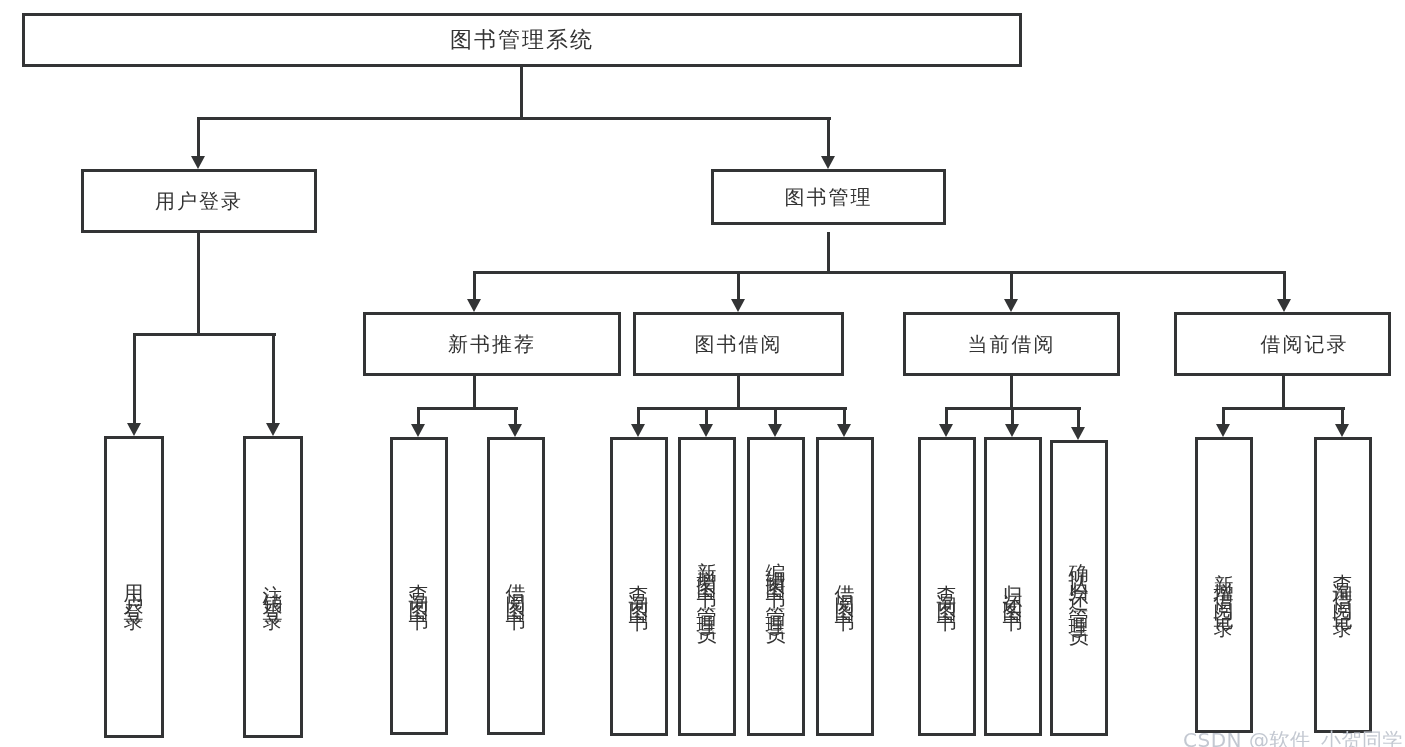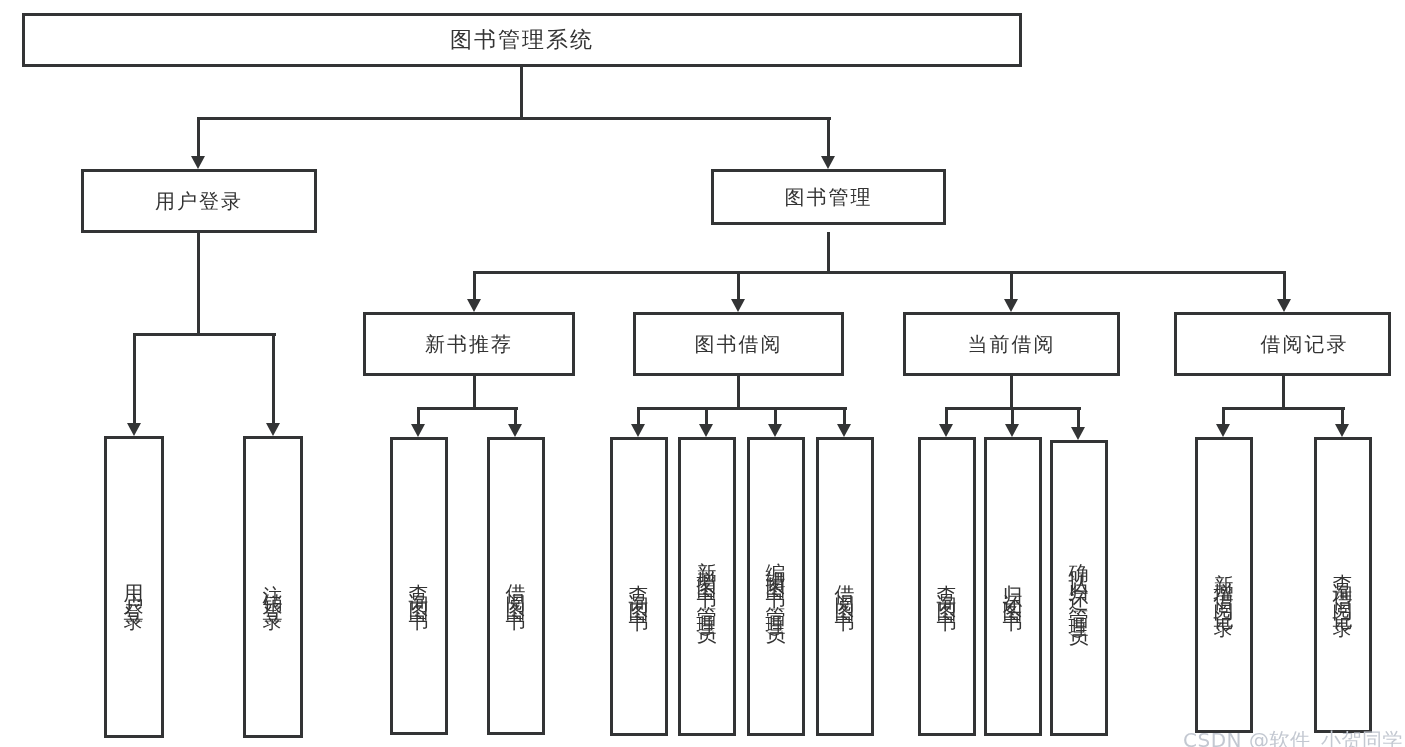--- a/index.html
+++ b/index.html
@@ -86,21 +86,21 @@
     <span class="root-label">图书管理系统</span>
   </div>
 
   <div class="box" style="left:81px;top:169px;width:236px;height:64px;">
     <span class="hlabel">用户登录</span>
   </div>
   <div class="box" style="left:711px;top:169px;width:235px;height:56px;">
     <span class="hlabel">图书管理</span>
   </div>
 
-  <div class="box" style="left:363px;top:312px;width:212px;height:64px;">
+  <div class="box" style="left:363px;top:312px;width:258px;height:64px;">
     <span class="hlabel">新书推荐</span>
   </div>
   <div class="box" style="left:633px;top:312px;width:211px;height:64px;">
     <span class="hlabel">图书借阅</span>
   </div>
   <div class="box" style="left:903px;top:312px;width:217px;height:64px;">
     <span class="hlabel">当前借阅</span>
   </div>
   <div class="box" style="left:1174px;top:312px;width:217px;height:64px;padding-left:44px;">
     <span class="hlabel">借阅记录</span>

